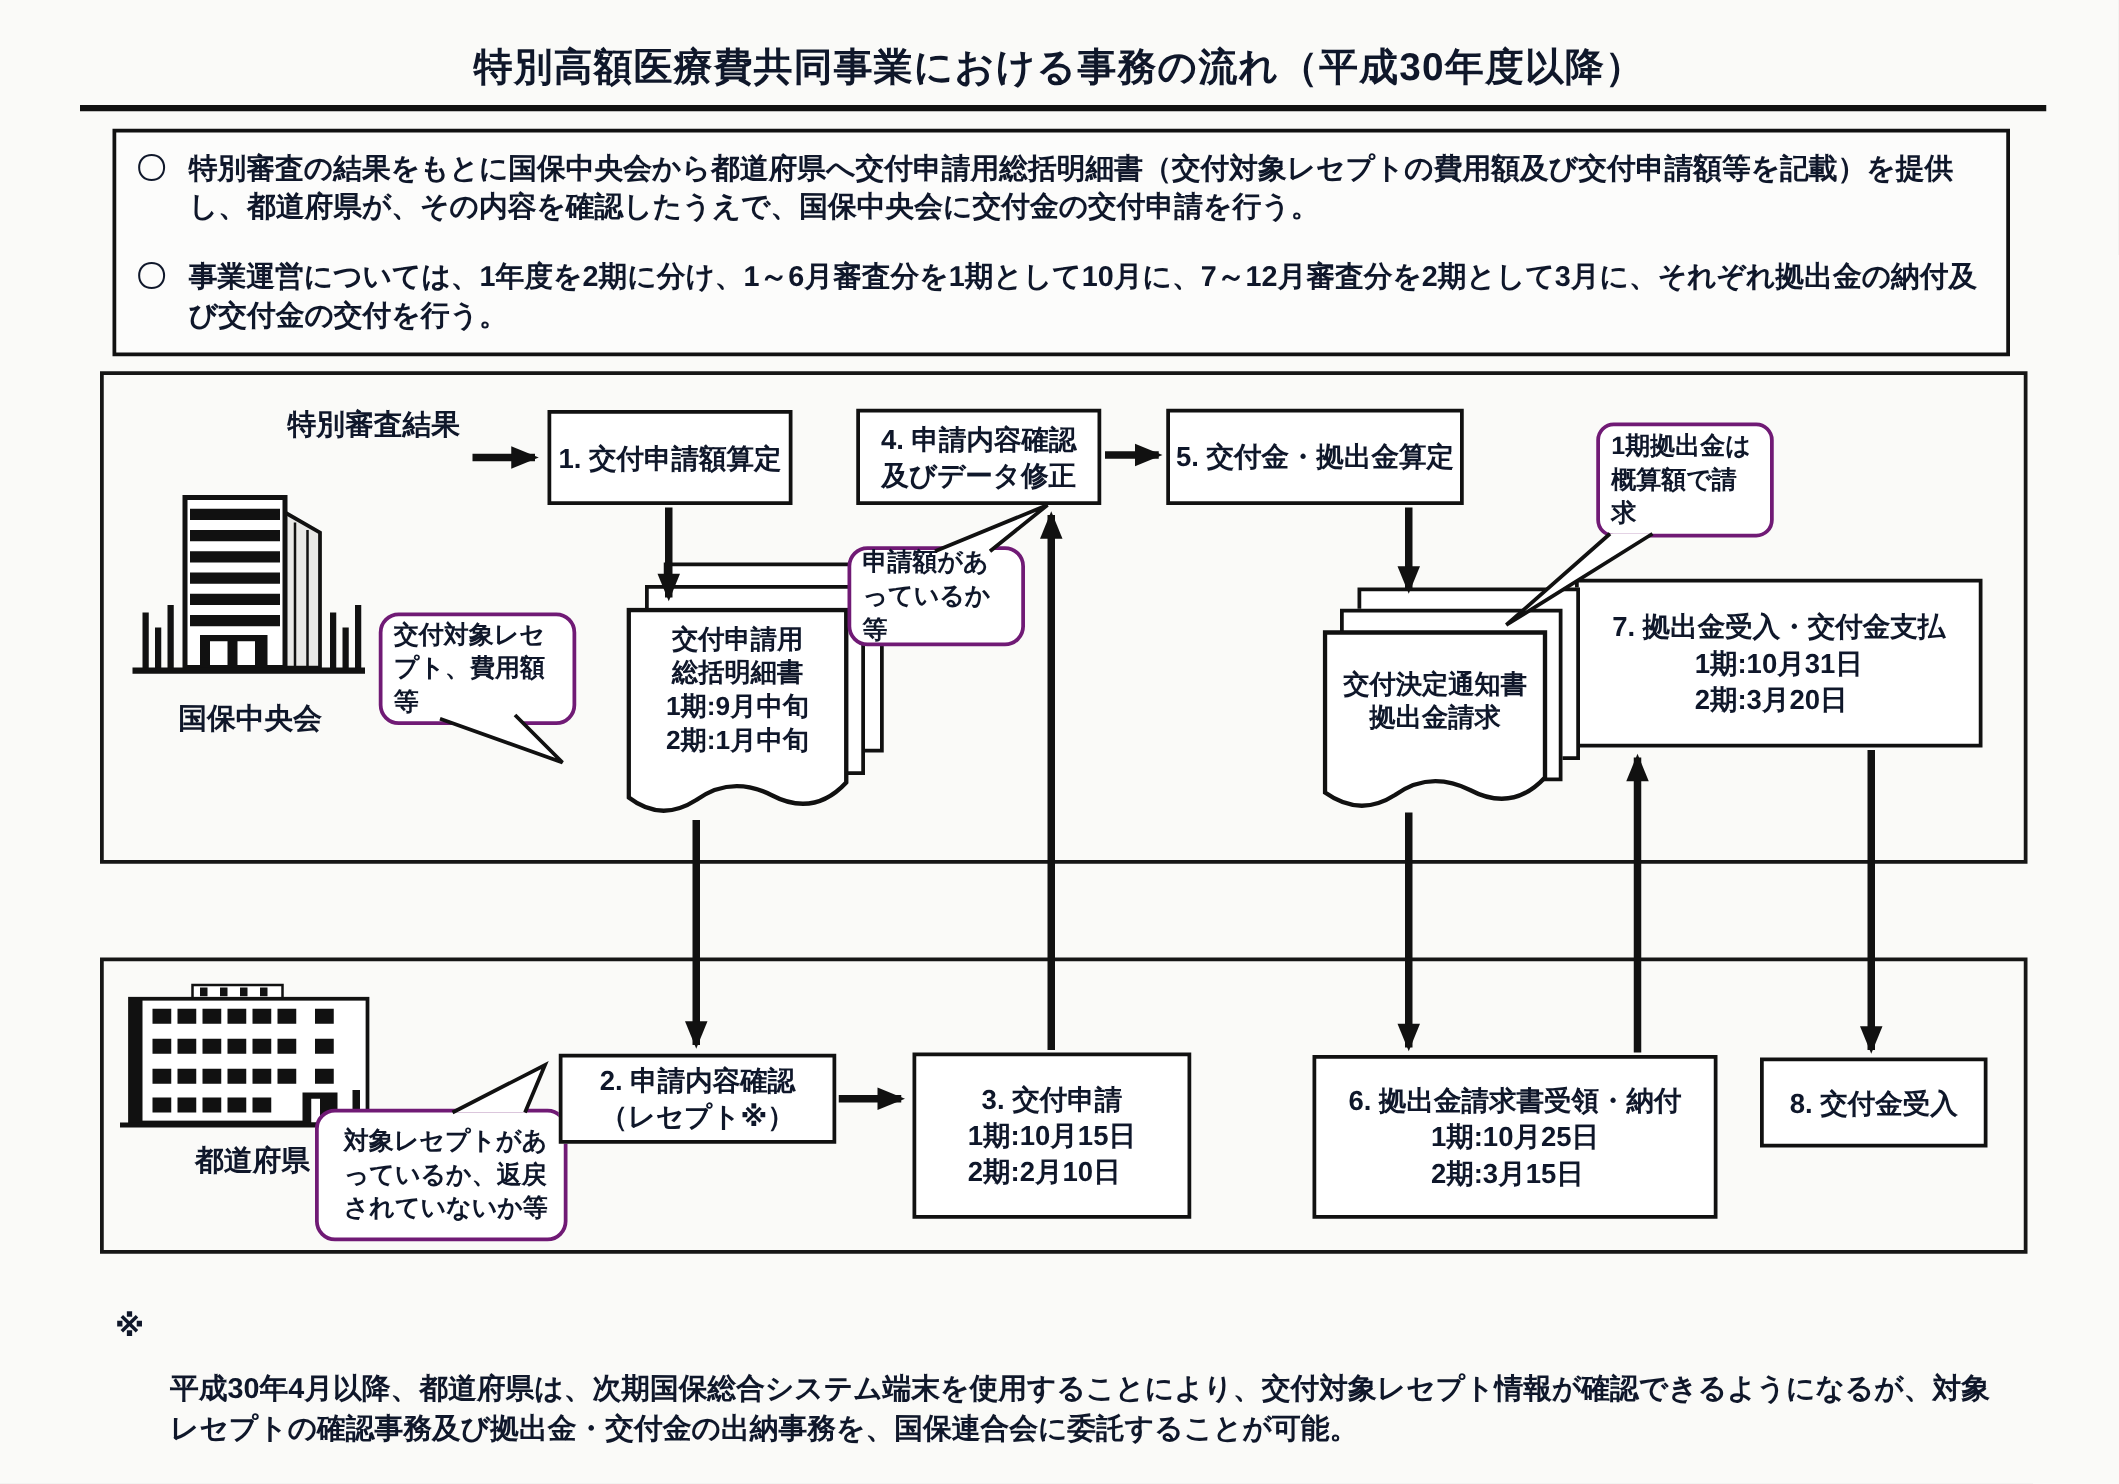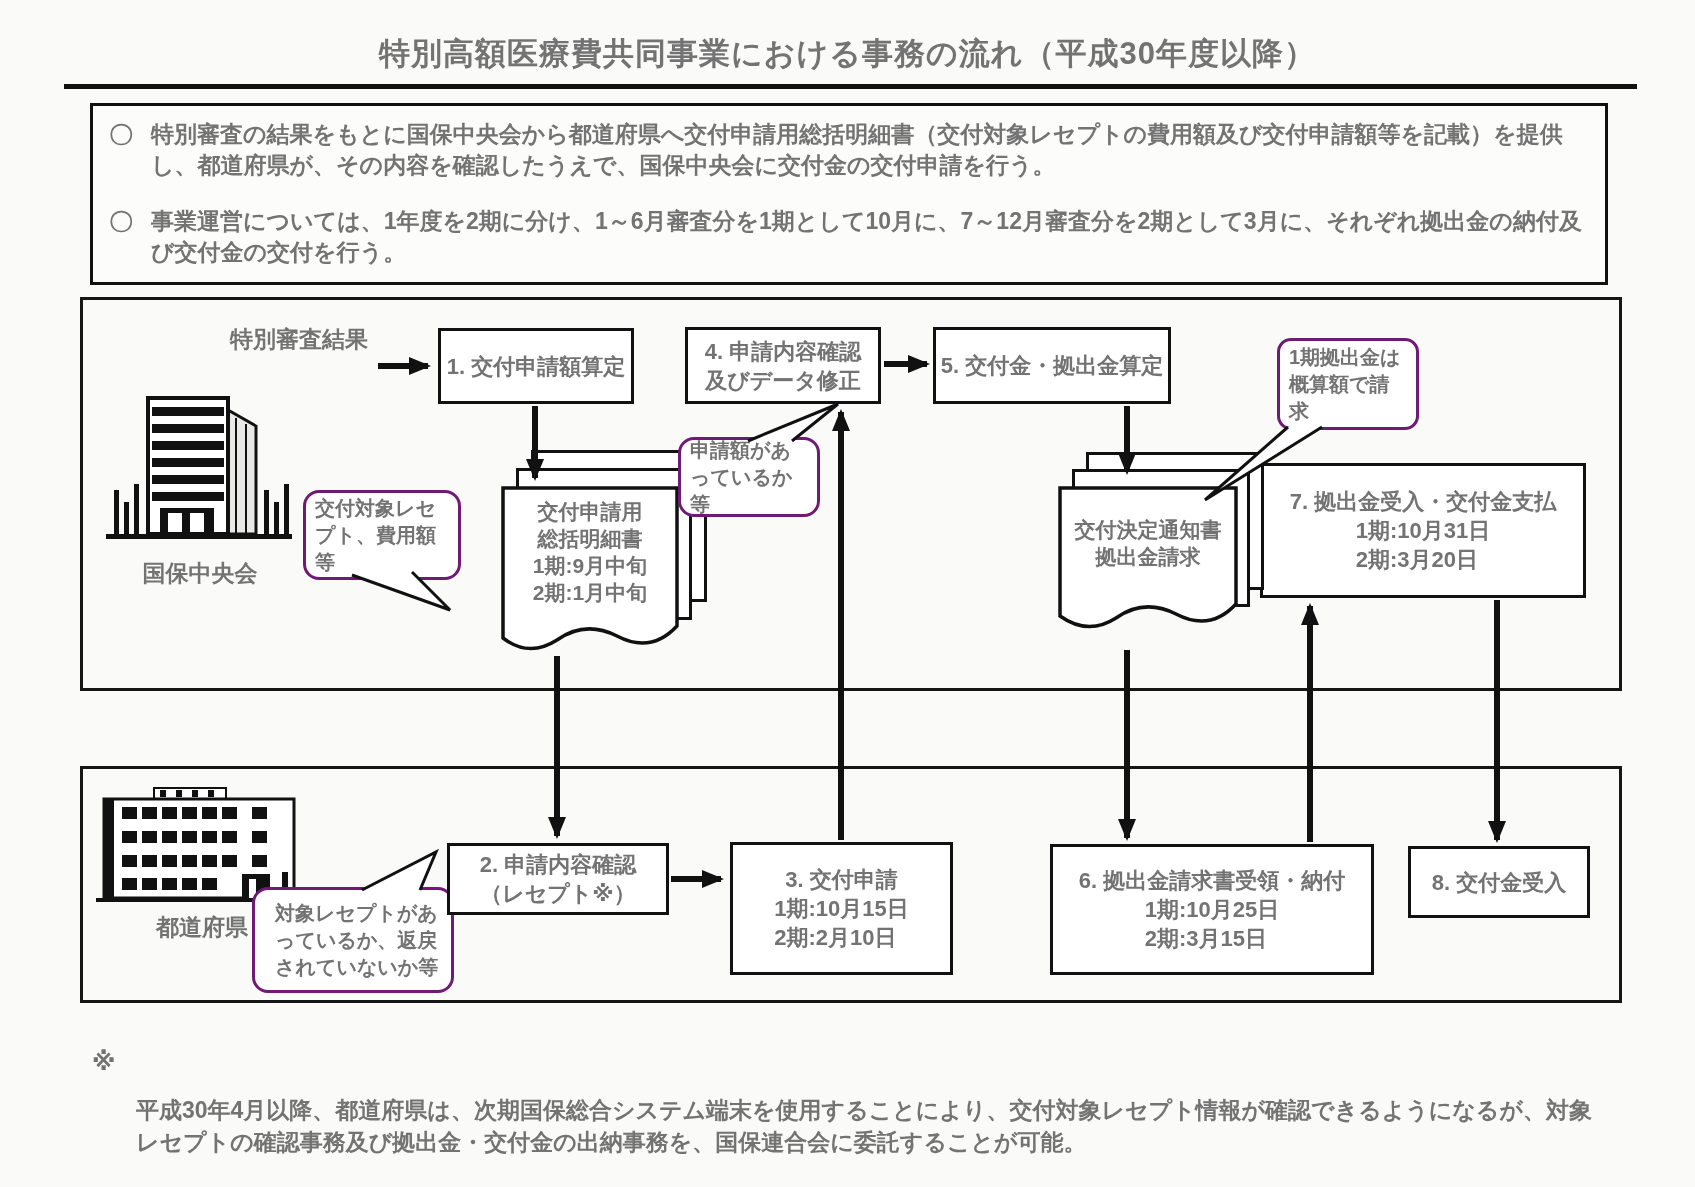--- a/index.html
+++ b/index.html
@@ -1,18 +1,18 @@
 <!DOCTYPE html>
 <html><head>
 <meta charset="utf-8">
 <style>
   html,body{margin:0;padding:0;background:#e9e9e7;}
   .page{
     position:relative; width:1695px; height:1187px; overflow:hidden;
-    background:#fafaf8; color:#737373;
+    background:#fafaf8; color:#0f172a;
     font-family:"Liberation Sans","DejaVu Sans",sans-serif; font-weight:bold;
   }
   .page-title{
     position:absolute; left:0; top:33px; width:100%；;
     width:100%; text-align:center; font-size:31px; letter-spacing:1px;
   }
   .title-rule{position:absolute; left:64px; top:84px; width:1573px; height:5px; background:#111;}
   .intro-box{
     position:absolute; left:90px; top:103px; width:1518px; height:182px;
     border:3px solid #111; background:#fcfcfb; box-sizing:border-box;
@@ -171,21 +171,21 @@
       <path d="M2 2 H176 V140 Q150 168 116 150 Q84 134 56 154 Q28 172 2 152 Z" fill="#fff" stroke="#111" stroke-width="3.5"></path>
     </svg>
     <div class="doc-text" style="left:0; top:48px; width:178px;">
       <div>交付申請用</div>
       <div>総括明細書</div>
       <div>1期:9月中旬</div>
       <div>2期:1月中旬</div>
     </div>
   </div>
 
-  <div class="doc-stack" style="left:1023px; top:452px; width:210px; height:188px;padding-left:11px;">
+  <div class="doc-stack" style="left:1023px; top:470px; width:210px; height:188px;padding-left:11px;">
     <div class="doc-page" style="left:28px; top:0; width:178px; height:138px;"></div>
     <div class="doc-page" style="left:14px; top:17px; width:178px; height:138px;"></div>
     <svg class="doc-front" style="left:0; top:34px;" width="182" height="154" viewBox="0 0 182 154">
       <path d="M2 2 H178 V118 Q152 146 118 128 Q86 112 58 132 Q30 150 2 130 Z" fill="#fff" stroke="#111" stroke-width="3.5"></path>
     </svg>
     <div class="doc-text" style="left:0; top:64px; width:180px;">
       <div>交付決定通知書</div>
       <div>拠出金請求</div>
     </div>
   </div>

